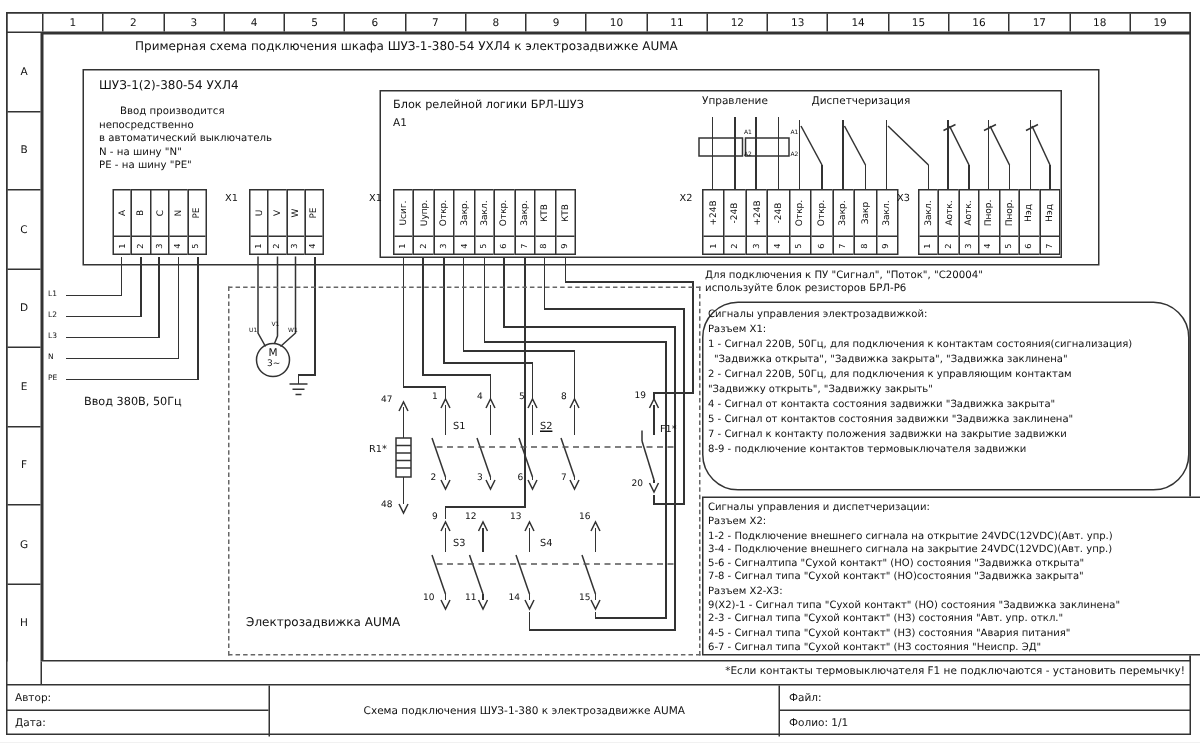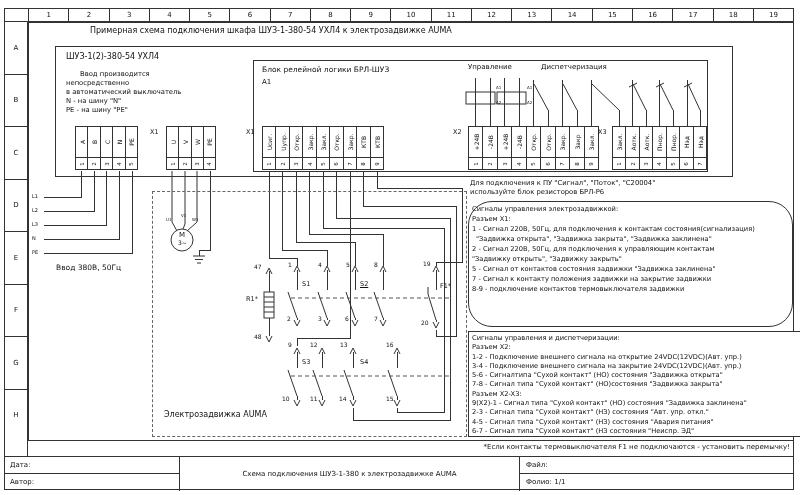--- a/index.html
+++ b/index.html
@@ -453,20 +453,21 @@
   <div class="lbl" style="left:470px;top:180px;font-size:6.8px;">Для подключения к ПУ "Сигнал", "Поток", "С20004"</div>
   <div class="lbl" style="left:470px;top:189px;font-size:6.8px;">используйте блок резисторов БРЛ-Р6</div>
 
   <div class="infobox b1" style="left:468px;top:201px;width:325px;height:126px;border-radius:24px;">
     <div class="iline">Сигналы управления электрозадвижкой:</div>
     <div class="iline">Разъем X1:</div>
     <div class="iline">1 - Сигнал 220В, 50Гц, для подключения к контактам состояния(сигнализация)</div>
     <div class="iline" style="padding-left:4px;">"Задвижка открыта", "Задвижка закрыта", "Задвижка заклинена"</div>
     <div class="iline">2 - Сигнал 220В, 50Гц, для подключения к управляющим контактам</div>
     <div class="iline">"Задвижку открыть", "Задвижку закрыть"</div>
+    <div class="iline">4 - Сигнал от контакта состояния задвижки "Задвижка закрыта"</div>
     <div class="iline">5 - Сигнал от контактов состояния задвижки "Задвижка заклинена"</div>
     <div class="iline">7 - Сигнал к контакту положения задвижки на закрытие задвижки</div>
     <div class="iline">8-9 - подключение контактов термовыключателя задвижки</div>
   </div>
 
   <div class="infobox b2" style="left:468px;top:331px;width:369px;height:106px;">
     <div class="iline">Сигналы управления и диспетчеризации:</div>
     <div class="iline">Разъем X2:</div>
     <div class="iline">1-2 - Подключение внешнего сигнала на открытие 24VDC(12VDC)(Авт. упр.)</div>
     <div class="iline">3-4 - Подключение внешнего сигнала на закрытие 24VDC(12VDC)(Авт. упр.)</div>
@@ -476,22 +477,22 @@
     <div class="iline">9(X2)-1 - Сигнал типа "Сухой контакт" (НО) состояния "Задвижка заклинена"</div>
     <div class="iline">2-3 - Сигнал типа "Сухой контакт" (НЗ) состояния "Авт. упр. откл."</div>
     <div class="iline">4-5 - Сигнал типа "Сухой контакт" (НЗ) состояния "Авария питания"</div>
     <div class="iline">6-7 - Сигнал типа "Сухой контакт" (НЗ состояния "Неиспр. ЭД"</div>
   </div>
 
   <div class="lbl" style="left:360px;top:444px;width:430px;text-align:right;font-size:7px;">*Если контакты термовыключателя F1 не подключаются - установить перемычку!</div>
 
   <div class="tb">
     <div class="cellL">
+      <div class="row">Автор:</div>
       <div class="row">Дата:</div>
-      <div class="row">Автор:</div>
     </div>
     <div class="cellM">Схема подключения ШУЗ-1-380 к электрозадвижке AUMA</div>
     <div class="cellR">
       <div class="row">Файл:</div>
       <div class="row">Фолио: 1/1</div>
     </div>
   </div>
 
 </div>
 

